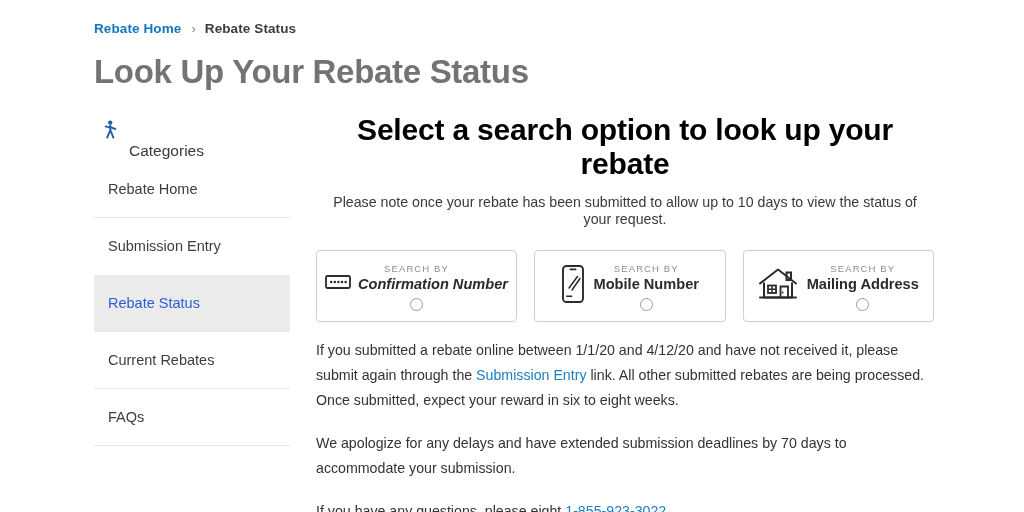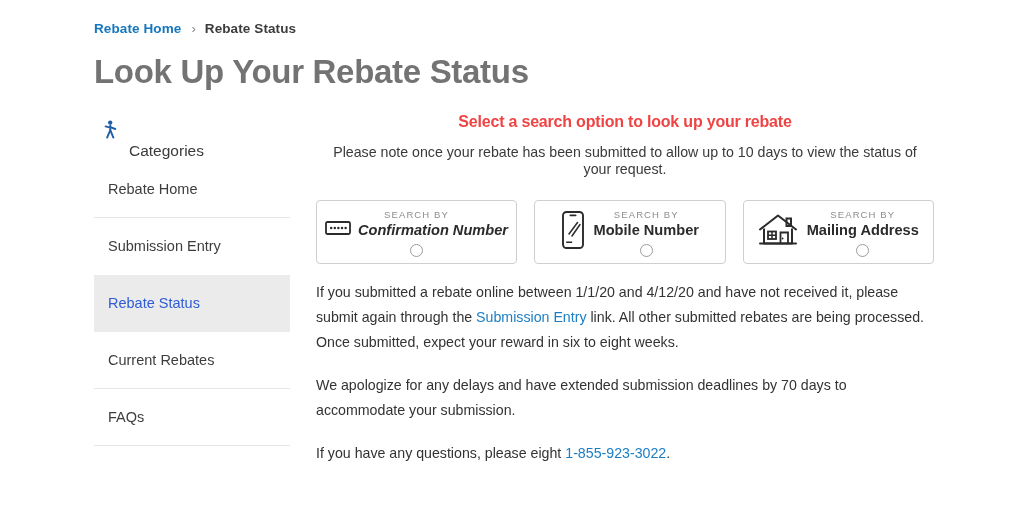--- a/index.html
+++ b/index.html
@@ -98,44 +98,44 @@
   .side-item.before-active { border-bottom-color: transparent; }
 
   
   .main {
     flex: 1;
     padding-left: 26px;
     box-sizing: border-box;
   }
   .main-title {
     text-align: center;
-    font-size: 16px;
+    font-size: 30px;
     font-weight: bold;
-    color: #ef4444;
+    color: #000000;
     margin: 0;
     letter-spacing: -.2px;
   }
   .main-note {
     text-align: center;
     font-size: 14.2px;
     line-height: 17px;
     color: #3a3a3a;
     margin: 13px auto 0 auto;
     max-width: 585px;
   }
 
   
   .cards {
     display: flex;
     gap: 17px;
     margin-top: 22px;
   }
   .opt-card {
     flex: 1 1 0;
-    height: 64px;
+    height: 72px;
     border: 1px solid #cfcfcf;
     border-radius: 4px;
     background: #fff;
     display: flex;
     align-items: center;
     justify-content: center;
     gap: 9px;
     cursor: pointer;
     box-sizing: border-box;
     padding: 0 8px;

